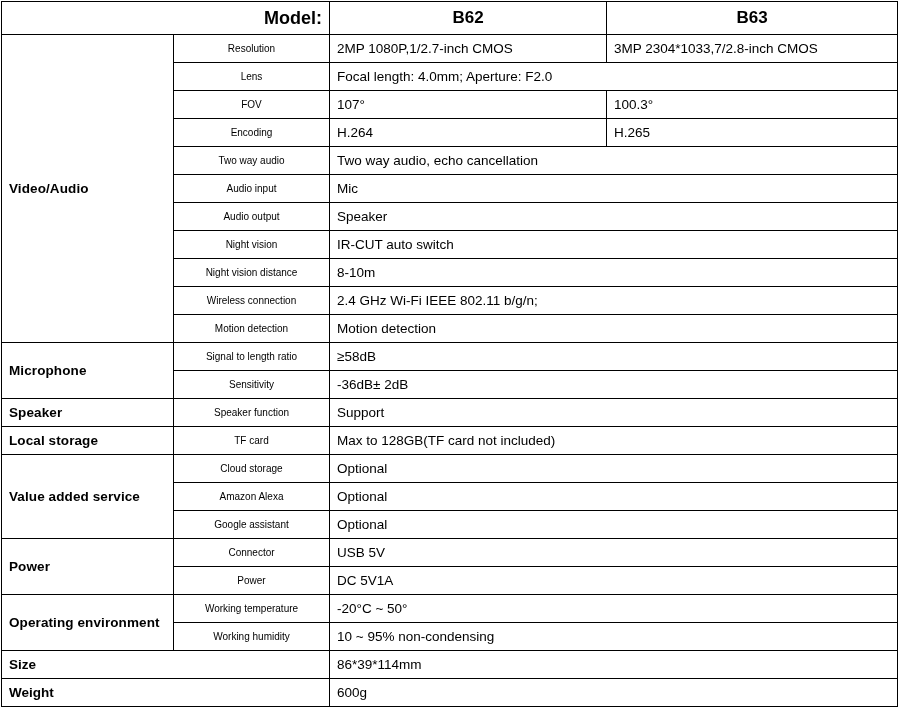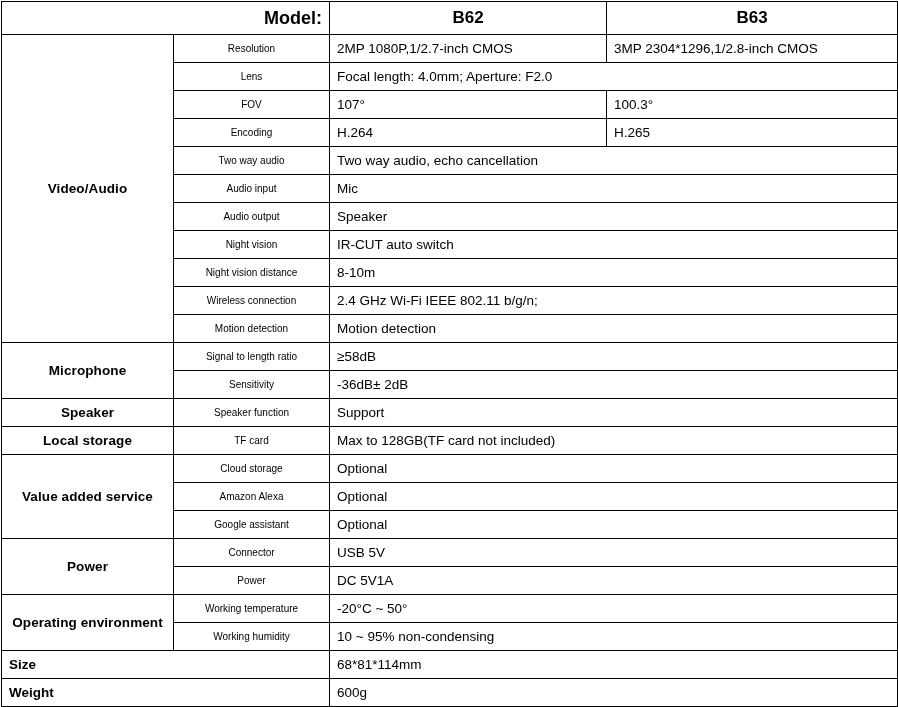--- a/index.html
+++ b/index.html
@@ -41,21 +41,21 @@
     font-size: 17px;
     height: 32px;
   }
   td.hdr-model { text-align: right; padding-left: 8px; }
   td.hdr-model span { font-size: 18px; }
   td.hdr-model-name { text-align: center; }
 
   
   td.cat {
     font-weight: bold;
-    text-align: center;
+    text-align: left;
     font-size: 13.5px;
     padding-left: 4px;
     letter-spacing: 0.1px;
   }
   
   td.spec-name {
     text-align: center;
     font-size: 10px;
   }
   
@@ -92,21 +92,21 @@
       <td class="hdr hdr-model" colspan="2">
         <span>Model:</span>
       </td>
       <td class="hdr hdr-model-name">B62</td>
       <td class="hdr hdr-model-name">B63</td>
     </tr>
   <tr class="r">
         <td class="cat" rowspan="11">Video/Audio</td>
         <td class="spec-name">Resolution</td>
         <td class="val">2MP 1080P,1/2.7-inch  CMOS</td>
-        <td class="val">3MP 2304*1296,1/2.8-inch CMOS</td>
+        <td class="val">3MP 2304*1033,7/2.8-inch CMOS</td>
       </tr>
       <tr class="r">
         <td class="spec-name">Lens</td>
         <td class="val" colspan="2">Focal length: 4.0mm; Aperture: F2.0</td>
       </tr>
       <tr class="r">
         <td class="spec-name">FOV</td>
         <td class="val no-right-border">107°</td>
         <td class="val no-left-border">100.3°</td>
       </tr>
@@ -188,20 +188,20 @@
         <td class="cat" rowspan="2">Operating environment</td>
         <td class="spec-name">Working temperature</td>
         <td class="val" colspan="2">-20°C ~ 50°</td>
       </tr>
       <tr class="r">
         <td class="spec-name">Working humidity</td>
         <td class="val" colspan="2">10 ~ 95% non-condensing</td>
       </tr>
       <tr class="r">
         <td class="cat-wide" colspan="2">Size</td>
-        <td class="val" colspan="2">68*81*114mm</td>
+        <td class="val" colspan="2">86*39*114mm</td>
       </tr>
       <tr class="r">
         <td class="cat-wide" colspan="2">Weight</td>
         <td class="val" colspan="2">600g</td>
       </tr>
     </tbody>
 </table>
 
 </body></html>

